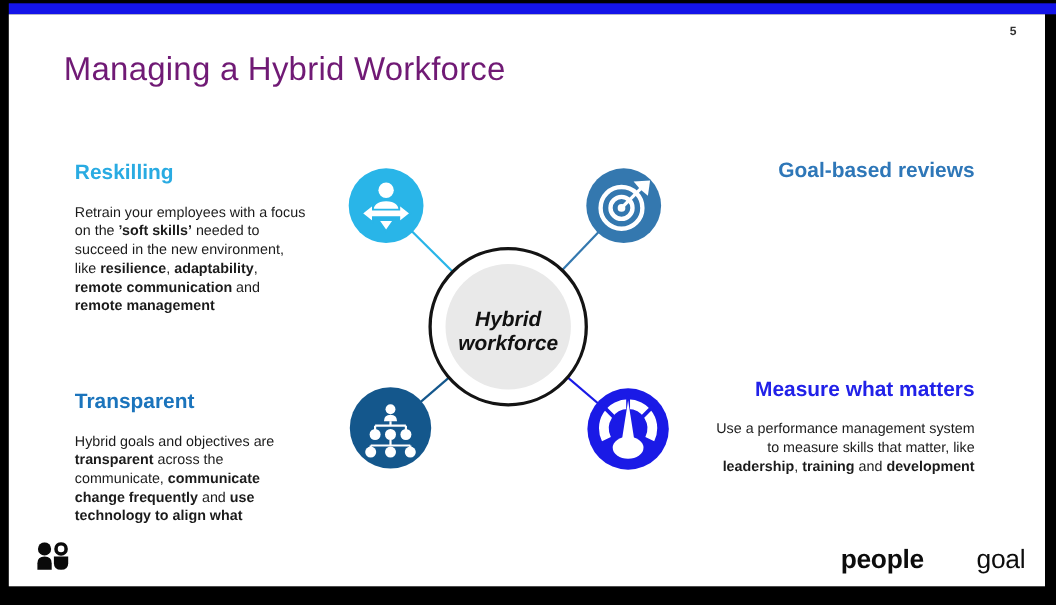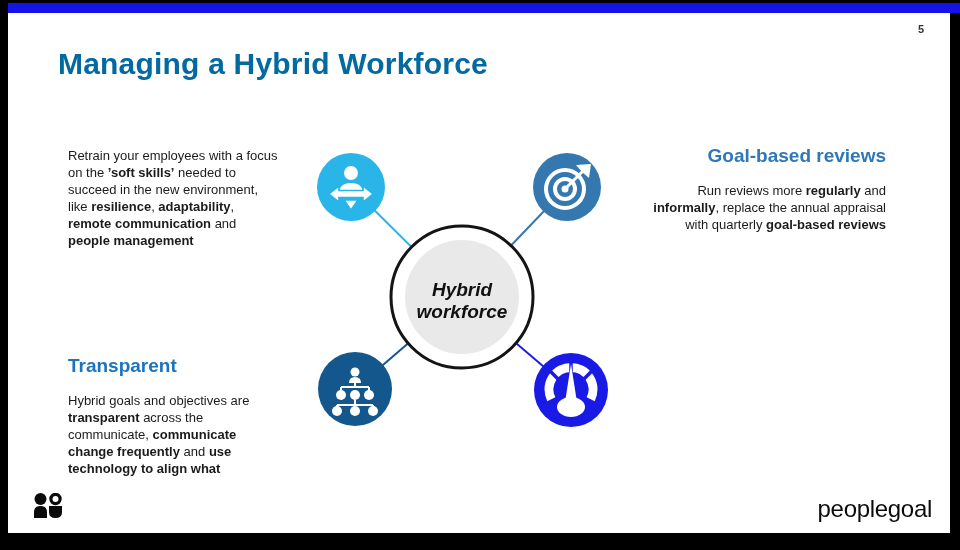--- a/index.html
+++ b/index.html
@@ -28,21 +28,21 @@
   .slide{
     position:absolute;left:8px;top:13px;width:942px;height:520px;
     background:#fff;
   }
   .page-number{
     position:absolute;top:10px;right:26px;
     font-size:11px;font-weight:bold;color:#333;
   }
   .title{
     position:absolute;left:50px;top:34px;
-    font-size:30px;font-weight:bold;color:#0369a1;letter-spacing:.2px;
+    font-size:30px;font-weight:normal;color:#701a75;letter-spacing:.2px;
   }
   section{position:absolute;}
   section h2{font-size:19px;font-weight:bold;margin-bottom:15px;}
   section p{font-size:13px;line-height:17px;color:#1b1b1b;}
   .b{font-weight:bold;}
   .sec-reskilling{left:60px;top:134px;width:212px;text-align:left;}
   .sec-reskilling h2{color:var(--reskilling);}
   .sec-transparent{left:60px;top:342px;width:216px;text-align:left;}
   .sec-transparent h2{color:var(--transparent);}
   .sec-goal{right:64px;top:132px;width:238px;text-align:right;}
@@ -61,48 +61,52 @@
   .c-br{fill:var(--bubble-br);}
   .center-outer{fill:#fff;stroke:#141414;stroke-width:3;}
   .center-inner{fill:var(--center-fill);}
   .center-text{font-family:"Liberation Sans","DejaVu Sans",sans-serif;
     font-size:19px;font-weight:bold;fill:#111;text-anchor:middle;}
   .logo-mark{position:absolute;left:25px;top:480px;width:30px;height:26px;}
   .wordmark{
     position:absolute;right:18px;top:482px;
     font-size:24px;color:#0c0c0c;letter-spacing:-.3px;
   }
-  .wordmark .bold{font-weight:normal;}
-  .wordmark .light{font-weight:normal;}
+  .wordmark .bold{font-weight:bold;}
+  .wordmark .light{font-weight:normal;margin-left:48px;}
 </style>
 </head>
 <body>
 
 <div class="topbar"></div>
 
 <div class="slide">
 
   <div class="page-number">5</div>
 
   <h1 class="title">Managing a Hybrid Workforce</h1>
 
   <section class="sec-reskilling">
-    <p><span>Retrain your employees with a focus on the </span><span class="b">’soft skills’</span><span> needed to succeed in the new environment, like </span><span class="b">resilience</span><span>, </span><span class="b">adaptability</span><span>, </span><span class="b">remote communication</span><span> and </span><span class="b">people management</span></p>
+    <h2>Reskilling</h2>
+    <p><span>Retrain your employees with a focus on the </span><span class="b">’soft skills’</span><span> needed to succeed in the new environment, like </span><span class="b">resilience</span><span>, </span><span class="b">adaptability</span><span>, </span><span class="b">remote communication</span><span> and </span><span class="b">remote management</span></p>
   </section>
 
   <section class="sec-goal">
     <h2>Goal-based reviews</h2>
-    <p><span>Run reviews more </span><span class="b">regularly</span><span> and </span><span class="b">informally</span><span>, replace the annual appraisal with quarterly </span><span class="b">goal-based reviews</span></p>
   </section>
 
   <section class="sec-transparent">
     <h2>Transparent</h2>
     <p><span>Hybrid goals and objectives are </span><span class="b">transparent</span><span> across the communicate, </span><span class="b">communicate change frequently</span><span> and </span><span class="b">use technology to align what</span></p>
   </section>
 
+  <section class="sec-measure">
+    <h2>Measure what matters</h2>
+    <p><span>Use a performance management system to measure skills that matter, like </span><span class="b">leadership</span><span>, </span><span class="b">training</span><span> and </span><span class="b">development</span></p>
+  </section>
 
   <div class="diagram">
     <svg viewBox="0 0 310 295">
 
       <line class="l-tl" x1="43" y1="42" x2="154" y2="152" stroke-width="2"></line>
       <line class="l-tr" x1="259" y1="42" x2="154" y2="152" stroke-width="2"></line>
       <line class="l-bl" x1="47" y1="244" x2="154" y2="152" stroke-width="2"></line>
       <line class="l-br" x1="263" y1="245" x2="154" y2="152" stroke-width="2"></line>
 
       <circle class="center-outer" cx="154" cy="152" r="71"></circle>

